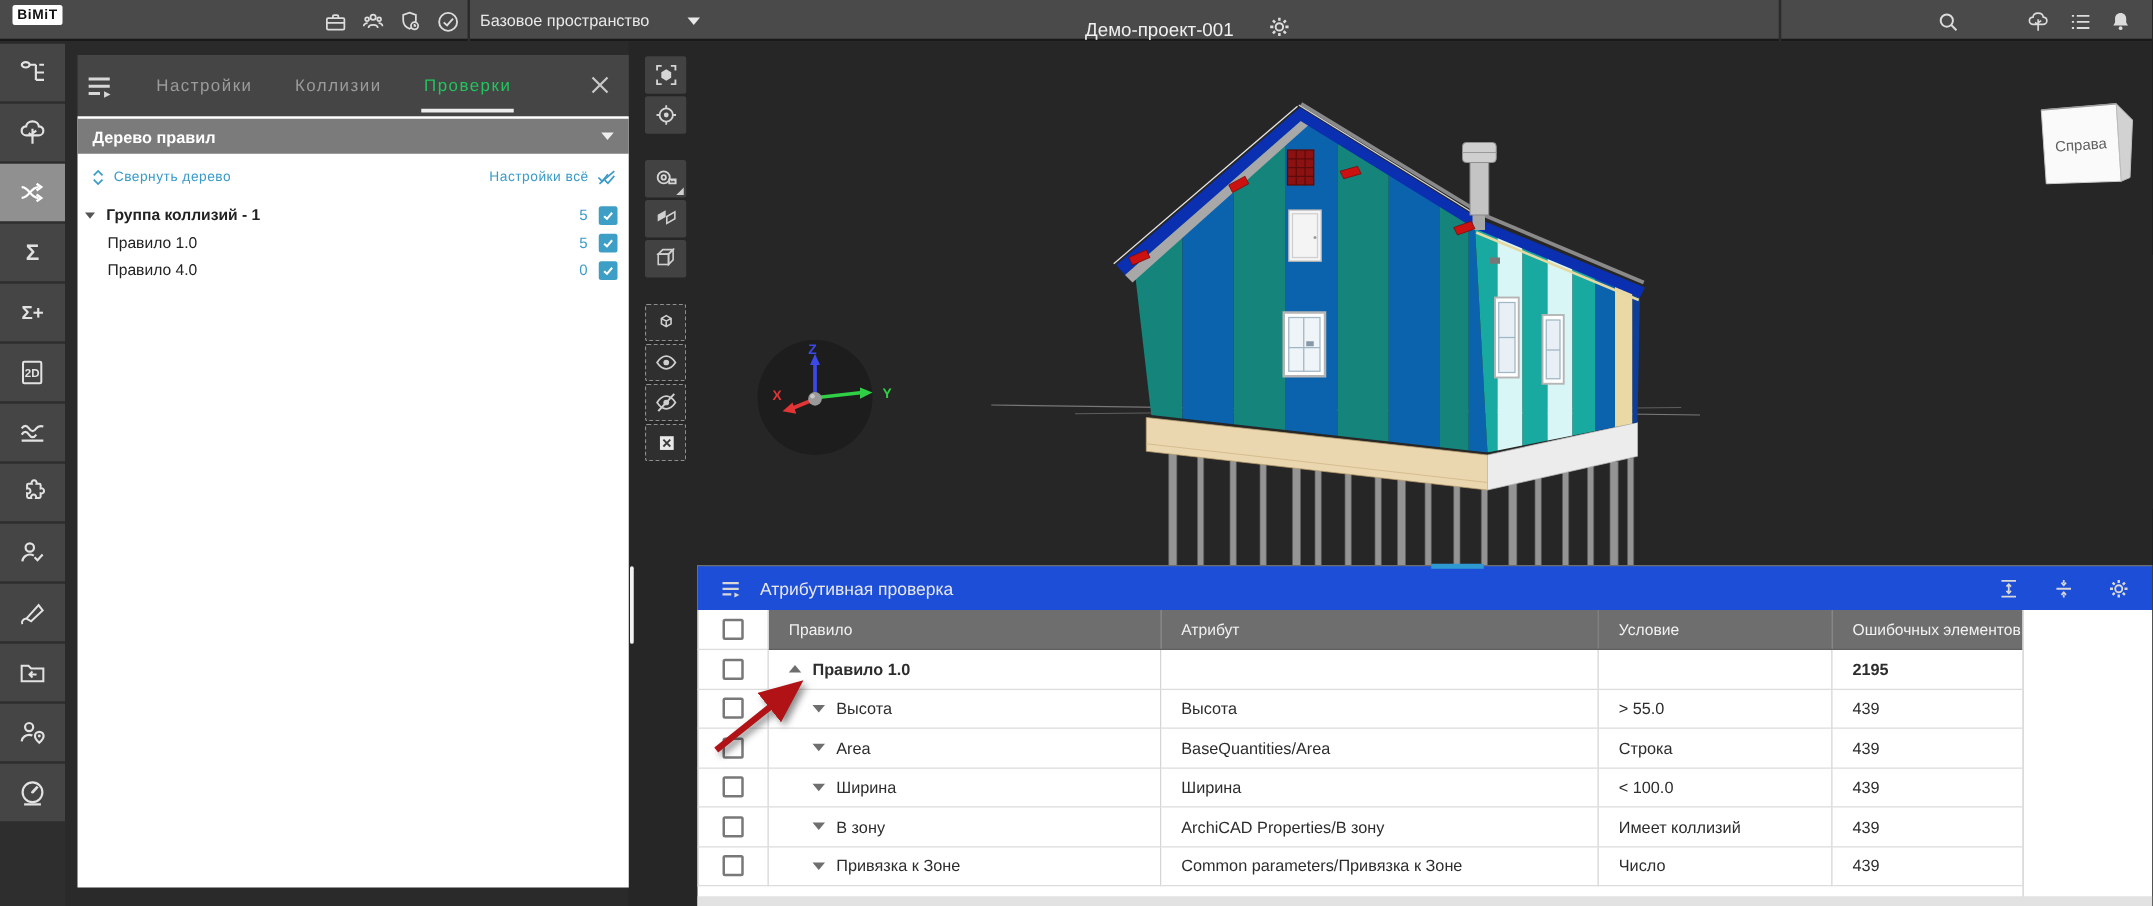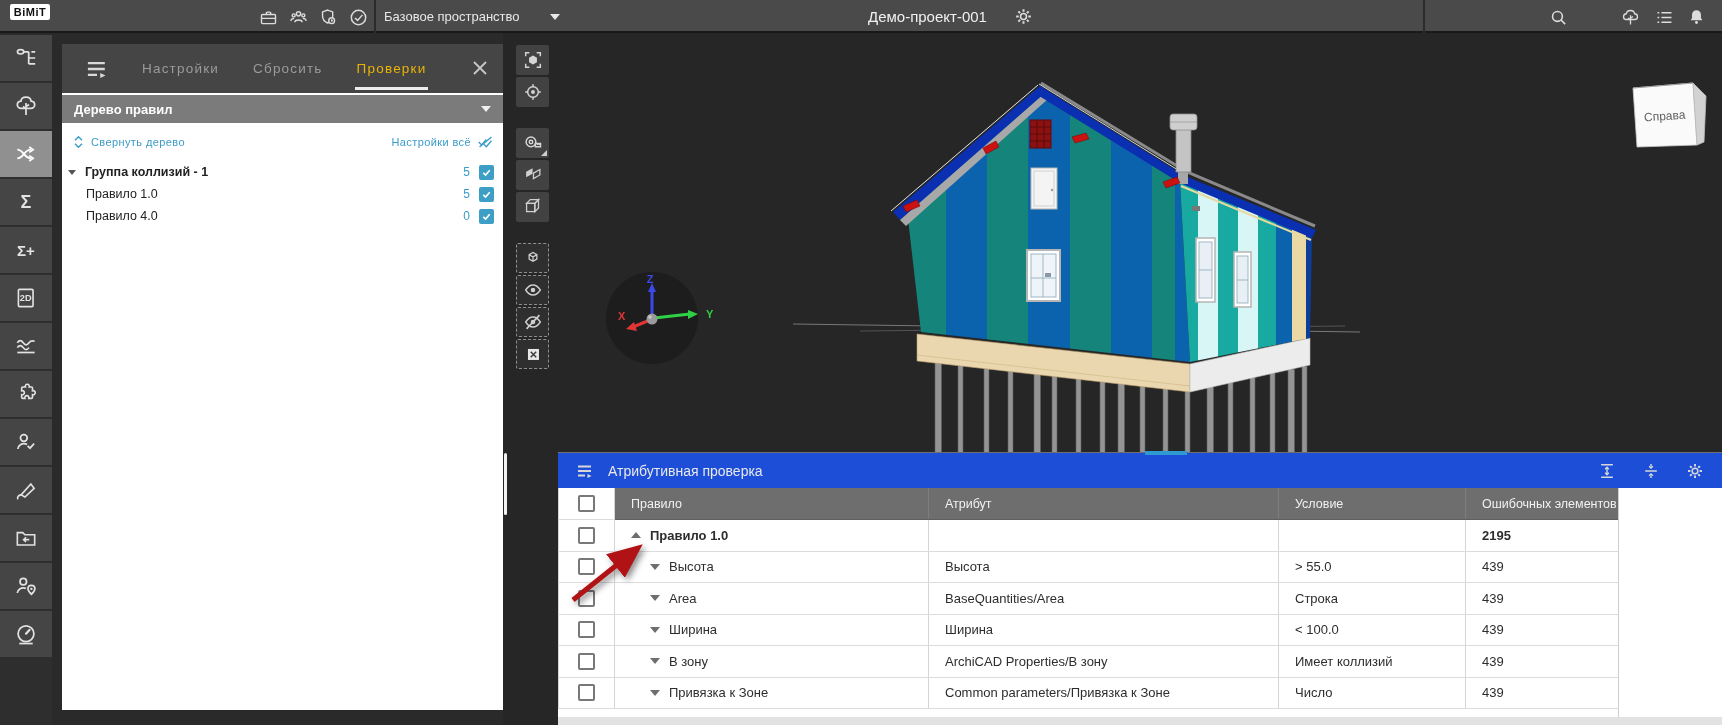--- a/index.html
+++ b/index.html
@@ -12,38 +12,38 @@
   .logo-box { position:absolute; left:10px; top:4px; width:40px; height:16px; background:#fff;
               border-radius:2px; display:flex; align-items:center; justify-content:center; }
   .logo-box span { font-size:11px; font-weight:700; color:#111; letter-spacing:.5px; }
   .tb-icon { position:absolute; top:5px; width:24px; height:24px; display:flex; align-items:center; justify-content:center; cursor:pointer; }
   .tb-icon svg { width:21px; height:21px; }
   .tb-div { position:absolute; top:0; width:2px; height:33px; background:#2b2b2b; }
   #workspace { position:absolute; left:384px; top:0; height:33px; display:flex; align-items:center; cursor:pointer; }
   #workspace .ws-label { color:#e8e8e8; font-size:13px; }
   #workspace .ws-caret { margin-left:30px; width:0; height:0; border-left:5px solid transparent;
       border-right:5px solid transparent; border-top:6px solid #e8e8e8; }
-  #title-block { position:absolute; left:868px; top:0; height:33px; display:flex; align-items:center; gap:25px; }
+  #title-block { position:absolute; left:868px; top:0; height:33px; display:flex; align-items:flex-end; gap:25px; }
   #title-block .pt { color:#f0f0f0; font-size:15px; }
 
   
   #sidebar { position:absolute; left:0; top:35px; width:52px; height:690px; background:#2e2e2e; z-index:18; }
   .rail-btn { width:52px; height:46px; margin-bottom:2px; background:#454545; display:flex;
               align-items:center; justify-content:center; cursor:pointer; }
   .rail-btn svg { width:26px; height:26px; }
   .rail-btn.active { background:#909090; }
   .rail-sigma { color:#e2e2e2; font-size:18px; font-weight:700; }
 
   
   #left-panel { position:absolute; left:62px; top:44px; width:441px; height:666px; z-index:16; }
-  #tab-bar { height:49px; background:#454545; display:flex; align-items:center; padding-left:22px; position:relative; }
+  #tab-bar { height:49px; background:#454545; display:flex; align-items:center; padding-left:5px; position:relative; }
   #panel-menu { width:26px; height:26px; display:flex; align-items:center; justify-content:center; cursor:pointer; }
   .tab { margin-left:30px; font-size:13.5px; letter-spacing:1.2px; color:#9b9b9b; cursor:pointer;
          padding:14px 2px 11px 2px; border-bottom:3px solid transparent; }
-  .tab.active { color:#eab308; border-bottom-color:#ececec; }
+  .tab.active { color:#22c55e; border-bottom-color:#ececec; }
   #panel-close { position:absolute; right:14px; top:15px; width:18px; height:18px; cursor:pointer; }
   #panel-body { position:absolute; top:49px; left:0; right:0; bottom:0; background:#fff; }
   #tree-header { height:28px; margin-top:2px; background:#7b7b7b; display:flex; align-items:center;
                  padding:0 12px; cursor:pointer; }
   #tree-header span { color:#fff; font-size:13px; font-weight:700; flex:1; }
   #tree-header .hdr-caret { flex:none; width:0; height:0; border-left:5px solid transparent;
      border-right:5px solid transparent; border-top:6px solid #efefef; }
   #links-row { height:30px; margin-top:4px; display:flex; align-items:center; padding:0 9px 0 10px; }
   .blue-link { color:#3a9bc8; font-size:11px; letter-spacing:.4px; cursor:pointer; display:flex; align-items:center; gap:6px; }
   #links-row .spacer { flex:1; }
@@ -276,21 +276,21 @@
 
   <section id="left-panel">
     <div id="tab-bar">
       <div id="panel-menu">
         <svg viewBox="0 0 20 20" fill="none" stroke="#d8d8d8" stroke-width="1.8">
           <path d="M3,5.5 h13 M3,10 h13 M3,14.5 h7"></path>
           <polygon points="12.5,13 16.5,15 12.5,17" fill="#d8d8d8" stroke="none"></polygon>
         </svg>
       </div>
       <span class="tab">Настройки</span>
-      <span class="tab">Сбросить</span>
+      <span class="tab">Коллизии</span>
       <span class="tab active">Проверки</span>
       <div id="panel-close">
         <svg viewBox="0 0 18 18" stroke="#c8c8c8" stroke-width="1.8">
             <path d="M3,3 L15,15 M15,3 L3,15"></path>
           </svg>
       </div>
     </div>
     <div id="panel-body">
       <div id="tree-header">
         <span>Дерево правил</span>

